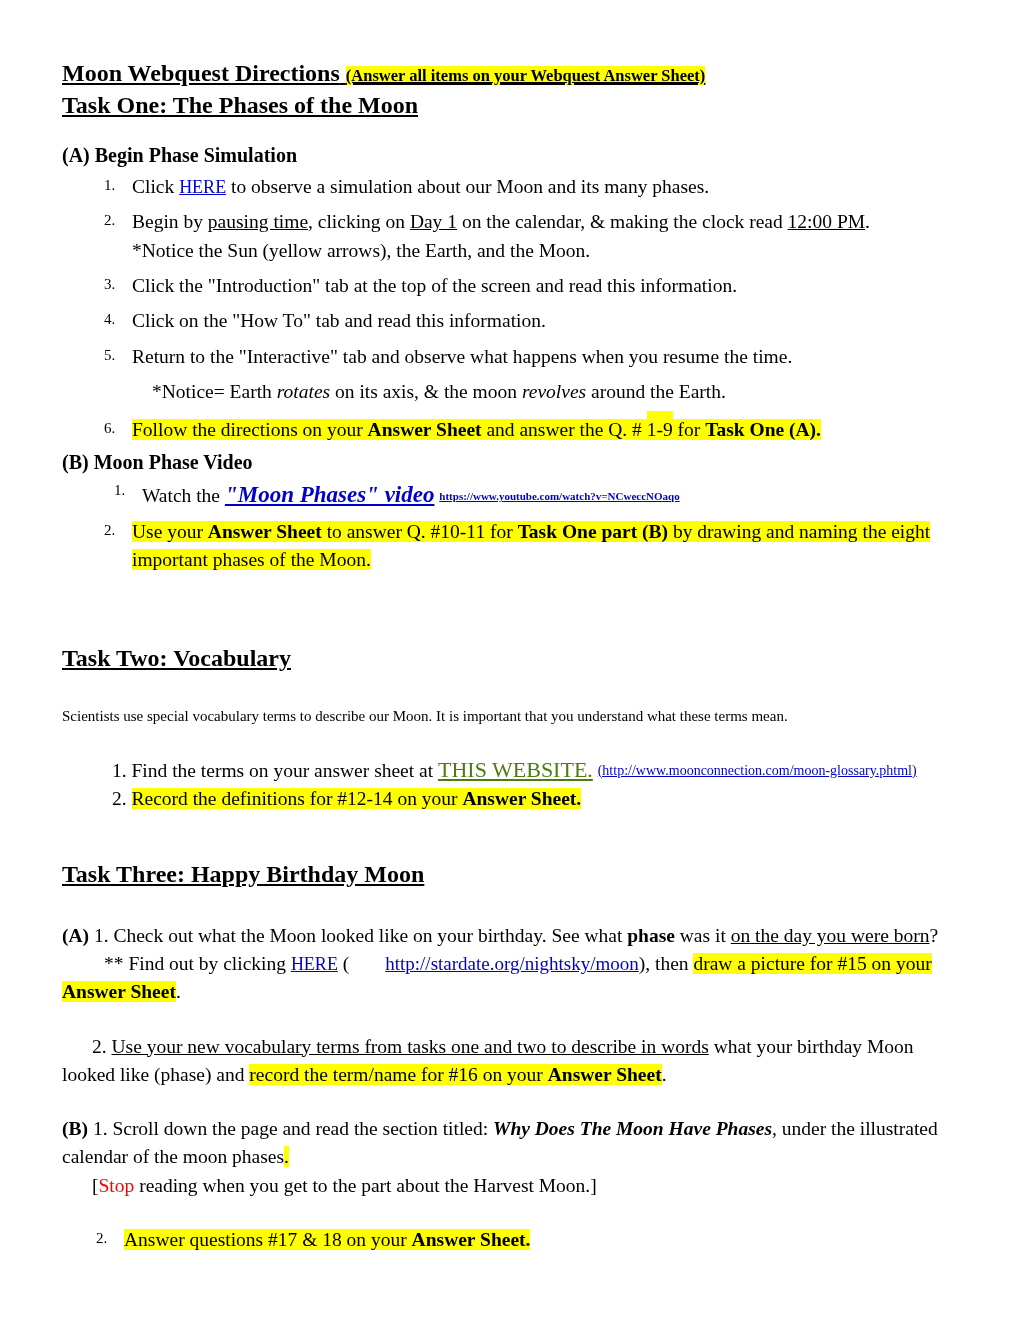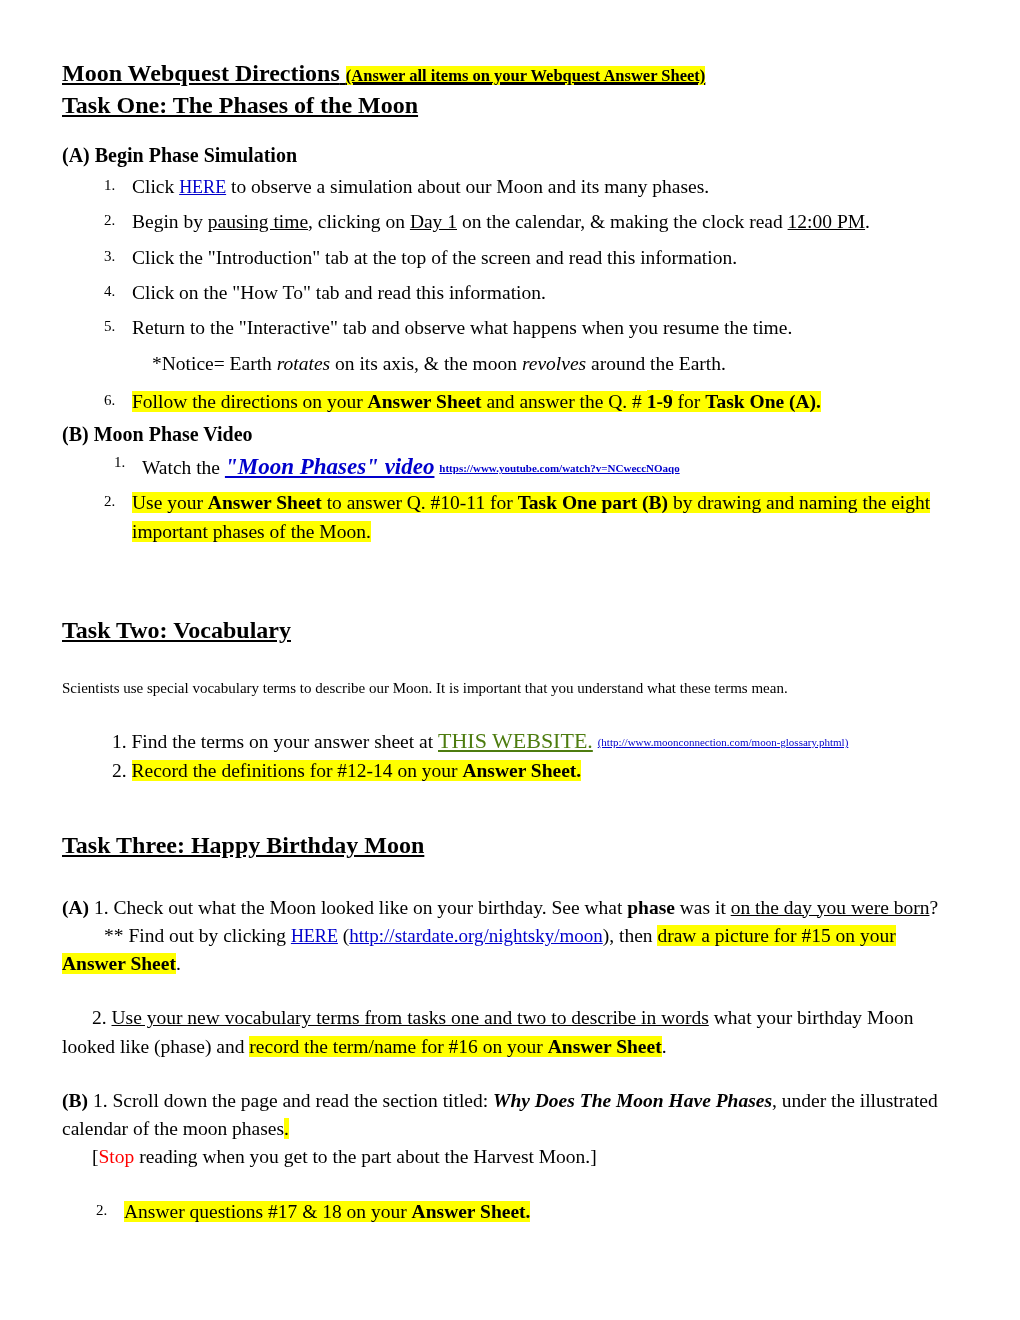--- a/index.html
+++ b/index.html
@@ -117,21 +117,21 @@
   }
   .tiny-url {
     color: #0000cc;
     font-size: 11px;
     font-weight: bold;
     text-decoration: underline;
     vertical-align: 2px;
   }
   .tiny-url-2 {
     color: #0000cc;
-    font-size: 11px;
+    font-size: 14px;
     vertical-align: 2px;
   }
 
   
   p.body-par {
     font-size: 15px;
     line-height: 1.42;
     margin: 0;
   }
   .t2-list {
@@ -156,42 +156,42 @@
   .indent-2 { text-indent: 30px; }
   .here-link {
     color: #0000cc;
     font-size: 18px;
     text-decoration: underline;
   }
   .url-link {
     color: #0000cc;
     font-size: 19px;
     text-decoration: underline;
+    margin-left: 36px;
   }
   ol.t3-list {
     list-style: none;
     margin: 0;
     padding: 0;
   }
   ol.t3-list > li {
     position: relative;
     padding-left: 62px;
     font-size: 19.5px;
     line-height: 1.45;
   }
   ol.t3-list > li .num {
     position: absolute;
     left: 34px;
     top: 2px;
     font-size: 15px;
   }
   .tall-hl {
     background: #ffff00;
-    padding-top: 1px;
-    font-weight: bold;
+    padding-top: 8px;
   }
 </style>
 </head>
 <body>
 
 <div class="page">
 
   <h1 class="doc-title">
     <span>Moon Webquest Directions</span><span> </span><span class="subtitle">(Answer all items on your Webquest Answer Sheet)</span>
   </h1>
@@ -207,20 +207,21 @@
   <ol class="steps">
 
     <li>
       <span class="num">1.</span>
       <span>Click </span><a class="here-link" href="#">HERE</a><span> to observe a simulation about our Moon and its many phases.</span>
     </li>
 
     <li>
       <span class="num">2.</span>
       <span>Begin by </span><span class="u">pausing time</span><span>, clicking on </span><span class="u">Day 1</span><span> on the calendar, &amp;  making the clock read </span><span class="u">12:00 PM</span><span>.</span><br>
+      <span>*Notice the Sun (yellow arrows), the Earth, and the Moon.</span>
     </li>
 
     <li>
       <span class="num">3.</span>
       <span>Click the "Introduction" tab at the top of the screen and read this information.</span>
     </li>
 
     <li>
       <span class="num">4.</span>
       <span>Click on the "How To" tab and read this information.</span>

